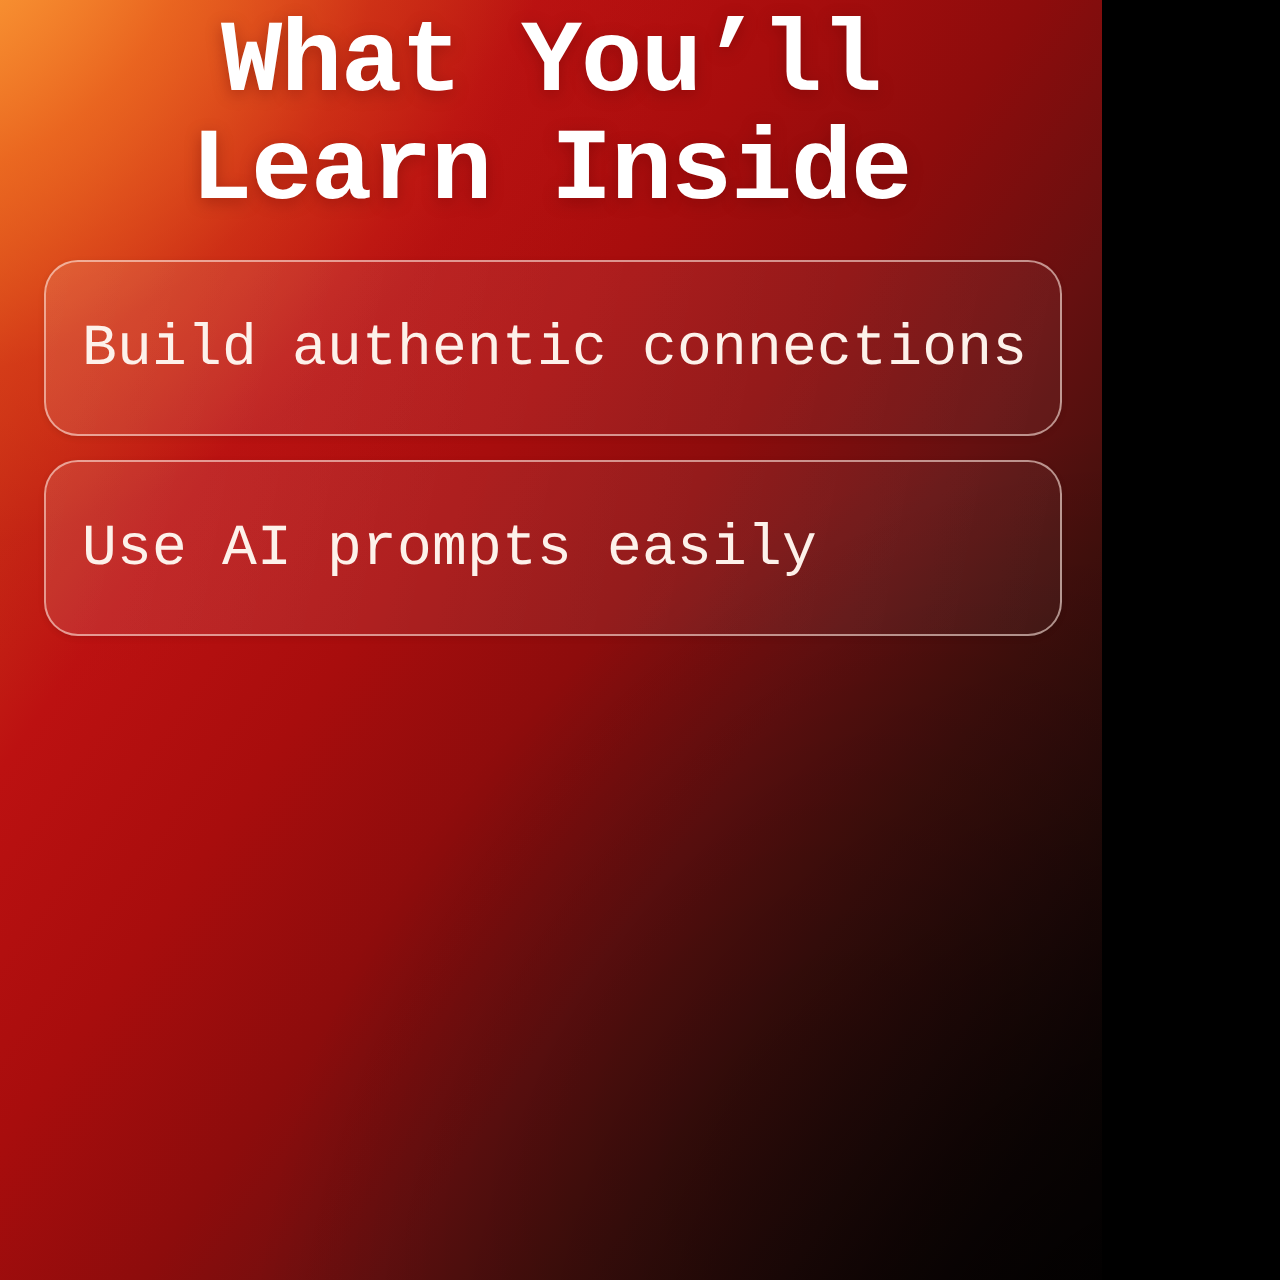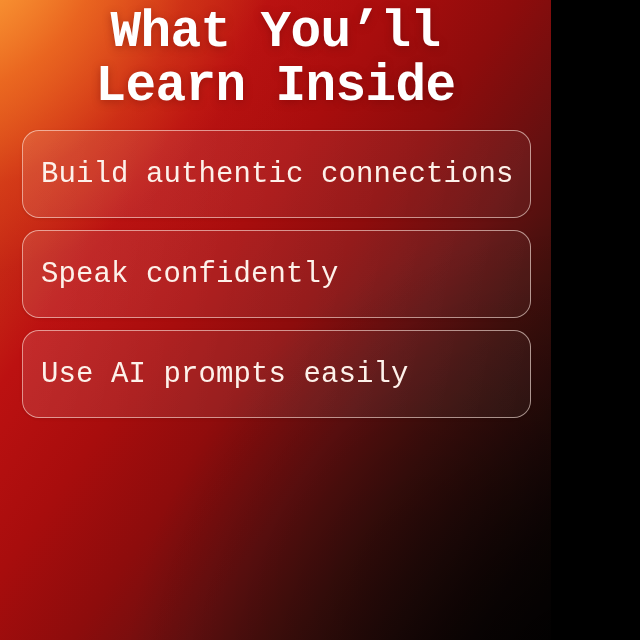--- a/index.html
+++ b/index.html
@@ -106,23 +106,20 @@
     <span class="line">What You’ll</span>
     <span class="line">Learn Inside</span>
   </div>
 
   <div class="cards">
 
     <div class="card">
       <span class="card-label">Build authentic connections</span>
     </div>
 
-    <div class="card">
-      <span class="card-label">Speak confidently</span>
-    </div>
 
 
     <div class="card">
       <span class="card-label">Use AI prompts easily</span>
     </div>
 
 
   </div>
 </div>
 

